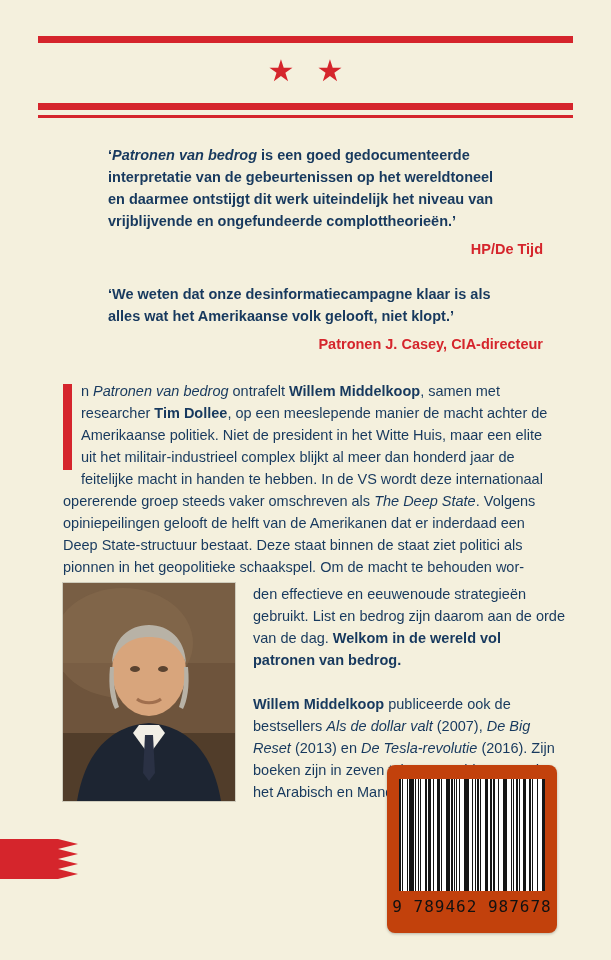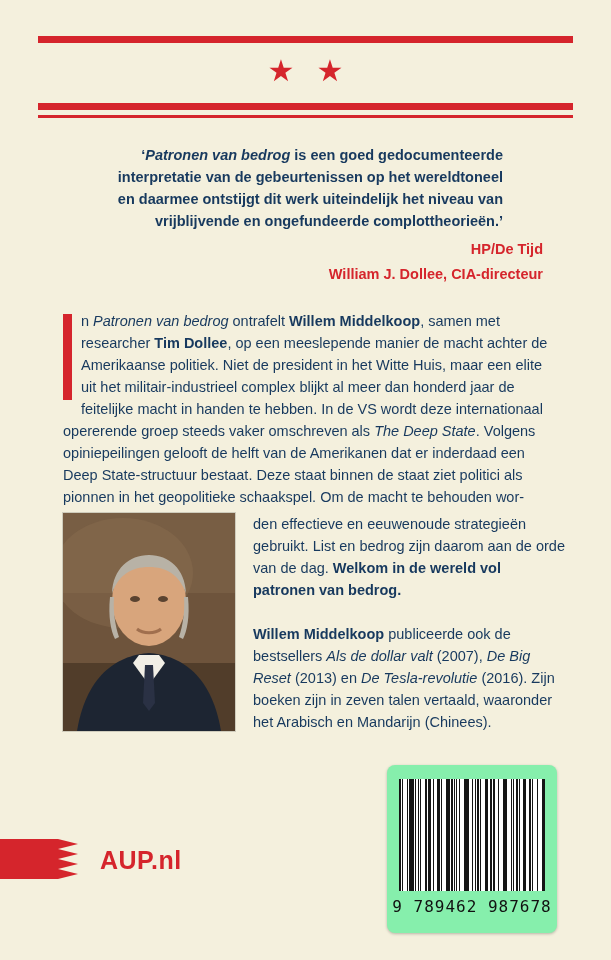--- a/index.html
+++ b/index.html
@@ -30,21 +30,21 @@
   }
   .title{
     margin:0;color:var(--navy);
     font-size:30px;font-weight:bold;letter-spacing:-1px;
     white-space:nowrap;
   }
   .quote{
     margin:26px 108px 0;
     color:var(--navy);
     font-weight:bold;font-size:14.5px;line-height:22px;
-    text-align:right;
+    text-align:left;
   }
   .attribution{
     margin:9px 68px 0;
     color:var(--red);
     font-weight:bold;font-size:14.5px;
     text-align:right;
   }
   .body-text{
     color:var(--navy);
     font-size:14.5px;line-height:22px;
@@ -76,21 +76,21 @@
   .bio{margin-top:22px;}
   .ribbon{position:absolute;left:0;top:839px;}
   .publisher{
     position:absolute;left:100px;top:846px;
     color:var(--red);
     font-size:25px;font-weight:bold;letter-spacing:0.5px;
   }
   .barcode-box{
     position:absolute;right:54px;top:765px;
     width:170px;height:168px;
-    background:#86efac;
+    background:#c2410c;
     border-radius:8px;
     box-shadow:0 1px 3px rgba(0,0,0,0.25);
   }
   .barcode-bars{
     margin:14px 12px 6px;
     height:112px;
     background-color:#ffffff;
     background-image:
       repeating-linear-gradient(90deg,#151515 0 2px,transparent 2px 3px,#151515 3px 4px,transparent 4px 8px,#151515 8px 9px,transparent 9px 13px),
       repeating-linear-gradient(90deg,#151515 0 1px,transparent 1px 10px,#151515 10px 13px,transparent 13px 19px);
@@ -113,21 +113,22 @@
     <span class="star">★</span>
     <span class="star">★</span>
   </div>
 
   <div class="rule rule-thick"></div>
   <div class="rule rule-thin"></div>
 
   <p class="quote"><span>‘</span><span style="font-style: italic;">Patronen van bedrog</span><span> is een goed gedocumenteerde interpretatie van de gebeurtenissen op het wereldtoneel en daarmee ontstijgt dit werk uiteindelijk het niveau van vrijblijvende en ongefundeerde complottheorieën.’</span></p>
   <p class="attribution">HP/De Tijd</p>
 
-  <p class="attribution">William J. Dollee, CIA-directeur</p>
+  <p class="quote"><span>‘We weten dat onze desinformatiecampagne klaar is als alles wat het Amerikaanse volk gelooft, niet klopt.’</span></p>
+  <p class="attribution">Patronen J. Casey, CIA-directeur</p>
 
   <p class="body-text synopsis"><span class="dropcap">I</span><span><span>n </span><span style="font-style: italic;">Patronen van bedrog</span><span> ontrafelt </span><span style="font-weight: bold;">Willem Middelkoop</span><span>, samen met researcher </span><span style="font-weight: bold;">Tim Dollee</span><span>, op een meeslepende manier de macht achter de Amerikaanse politiek. Niet de president in het Witte Huis, maar een elite uit het militair-industrieel complex blijkt al meer dan honderd jaar de feitelijke macht in handen te hebben. In de VS wordt deze internationaal opererende groep steeds vaker omschreven als </span><span style="font-style: italic;">The Deep State</span><span>. Volgens opiniepeilingen gelooft de helft van de Amerikanen dat er inderdaad een Deep State-structuur bestaat. Deze staat binnen de staat ziet politici als pionnen in het geopolitieke schaakspel. Om de macht te behouden wor-</span></span></p>
 
   <div class="photo-row">
     <div class="photo">
       <svg viewBox="0 0 172 218" xmlns="http://www.w3.org/2000/svg">
         <rect x="0" y="0" width="172" height="218" fill="#6e543c"></rect>
         <rect x="0" y="0" width="172" height="80" fill="#82664a" opacity="0.55"></rect>
         <rect x="0" y="150" width="172" height="68" fill="#3a2a1c" opacity="0.55"></rect>
         <ellipse cx="60" cy="60" rx="70" ry="55" fill="#8f7252" opacity="0.35"></ellipse>
@@ -145,20 +146,19 @@
     </div>
     <div class="right-col">
       <p class="body-text"><span>den effectieve en eeuwenoude strategieën gebruikt. List en bedrog zijn daarom aan de orde van de dag. </span><span style="font-weight: bold;">Welkom in de wereld vol patronen van bedrog.</span></p>
       <p class="body-text bio"><span style="font-weight: bold;">Willem Middelkoop</span><span> publiceerde ook de bestsellers </span><span style="font-style: italic;">Als de dollar valt</span><span> (2007), </span><span style="font-style: italic;">De Big Reset</span><span> (2013) en </span><span style="font-style: italic;">De Tesla-revolutie</span><span> (2016). Zijn boeken zijn in zeven talen vertaald, waaronder het Arabisch en Mandarijn (Chinees).</span></p>
     </div>
   </div>
 
   <svg class="ribbon" width="80" height="40" viewBox="0 0 80 40" xmlns="http://www.w3.org/2000/svg">
     <polygon points="0,0 58,0 78,5 58,10 78,15 58,20 78,25 58,30 78,35 58,40 0,40" fill="#d5252c"></polygon>
   </svg>
-  <div class="publisher">AUP.nl</div>
 
   <div class="barcode-box">
     <div class="barcode-bars"></div>
     <div class="barcode-number">9 789462 987678</div>
   </div>
 
 </div>
 
 </body></html>

